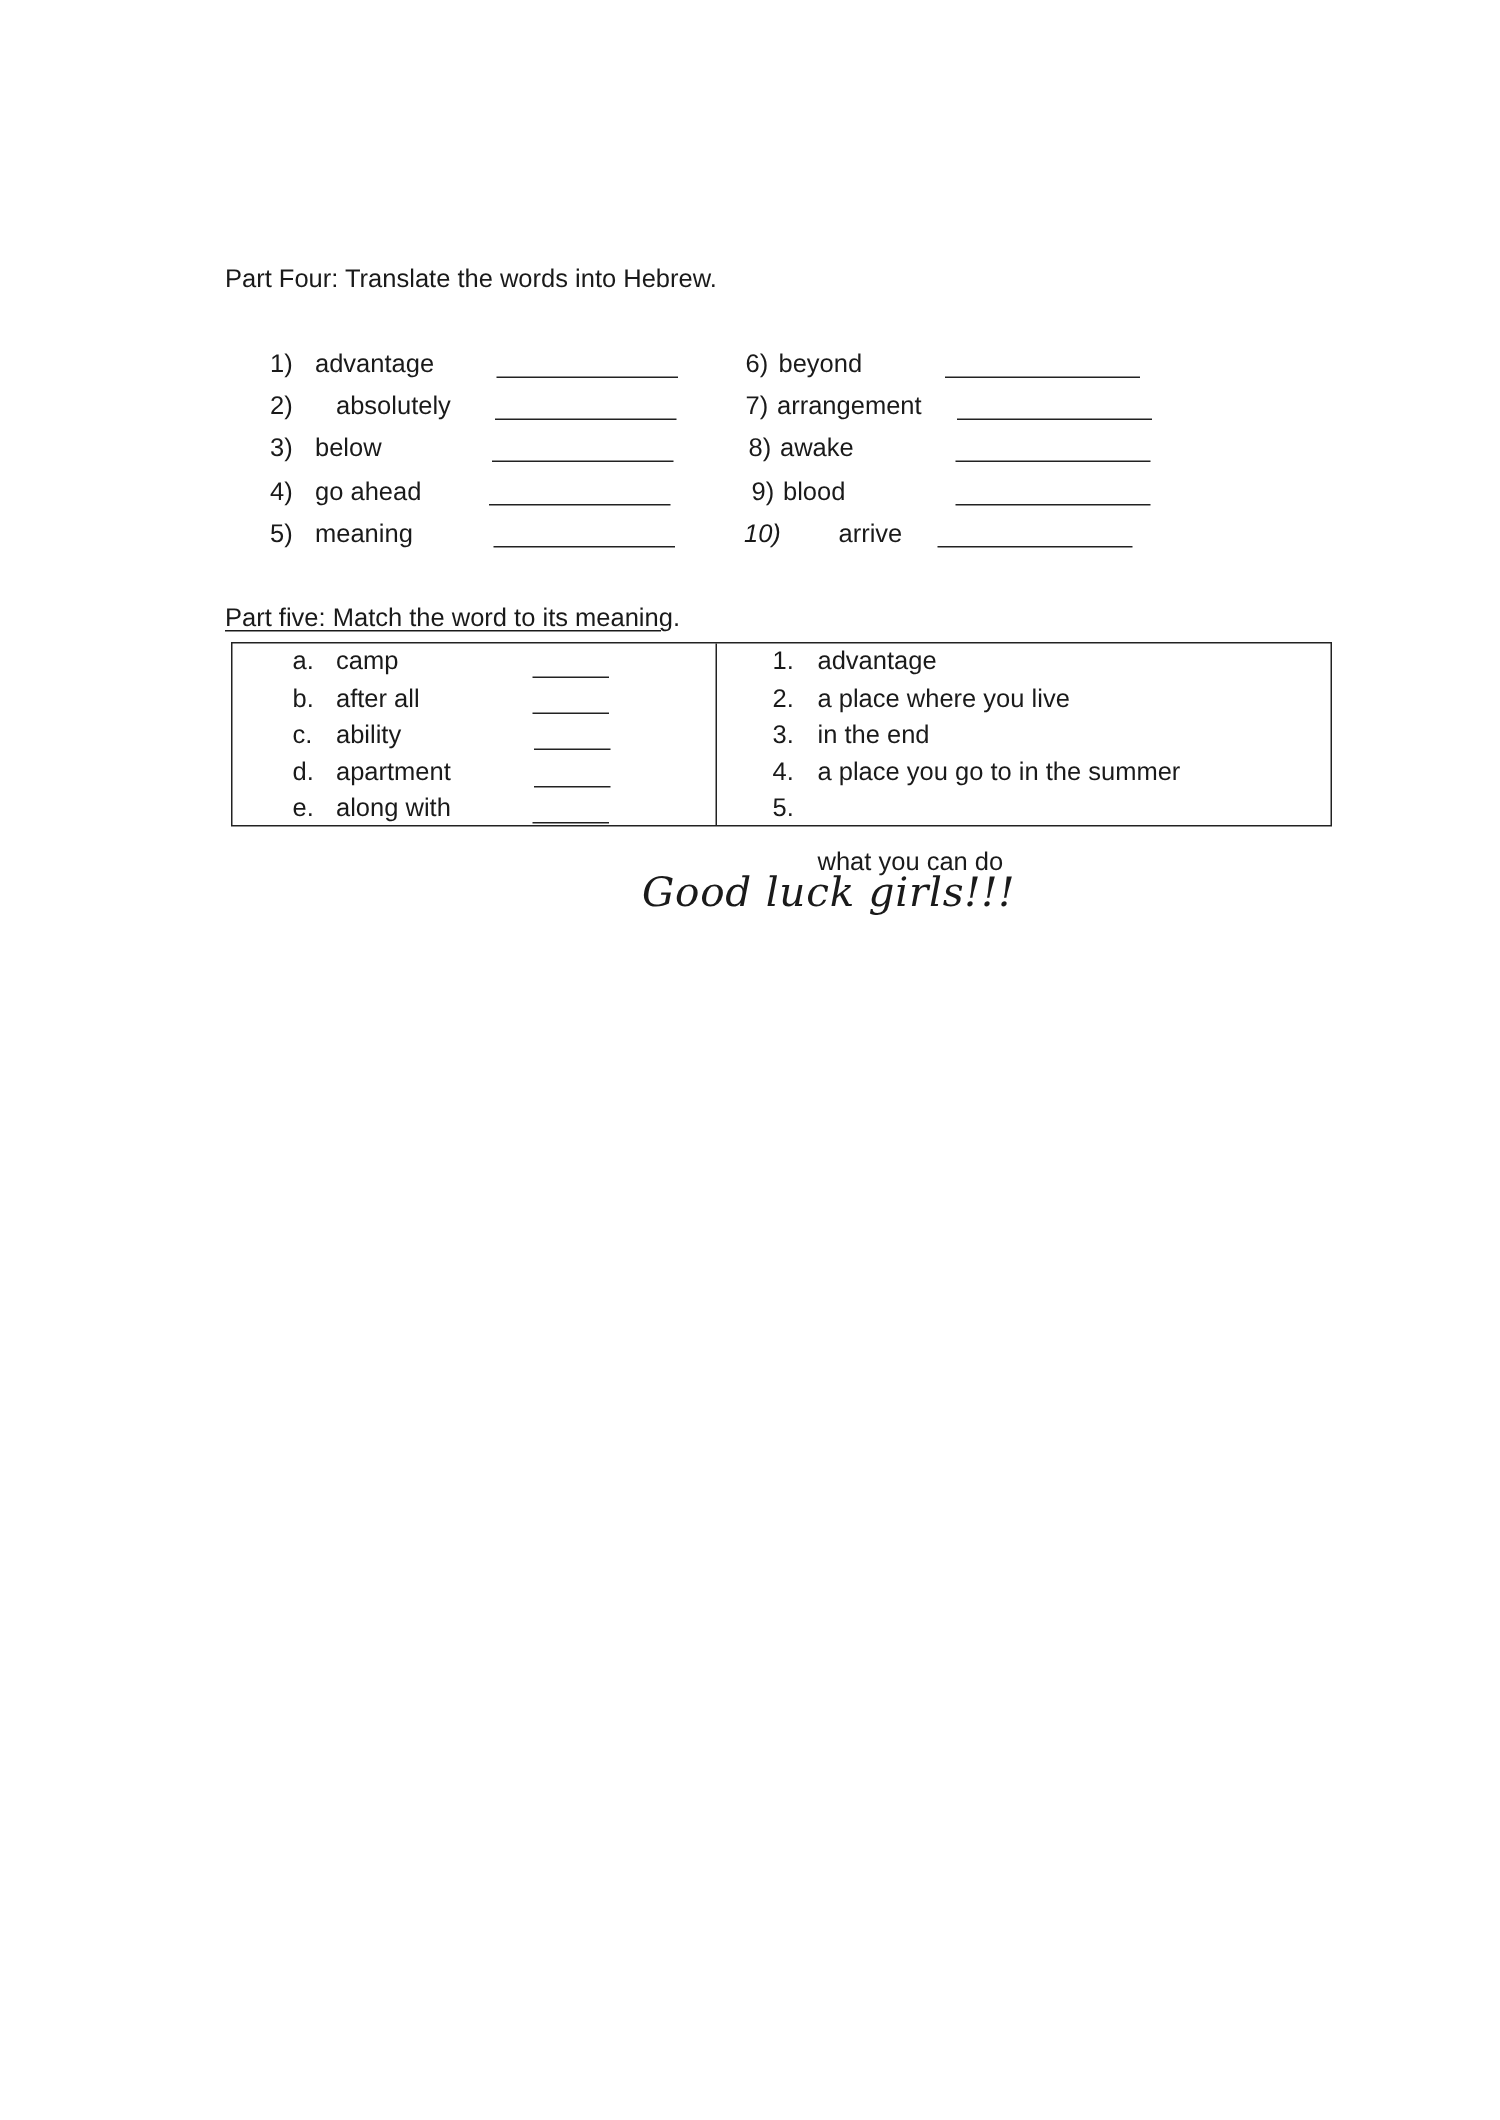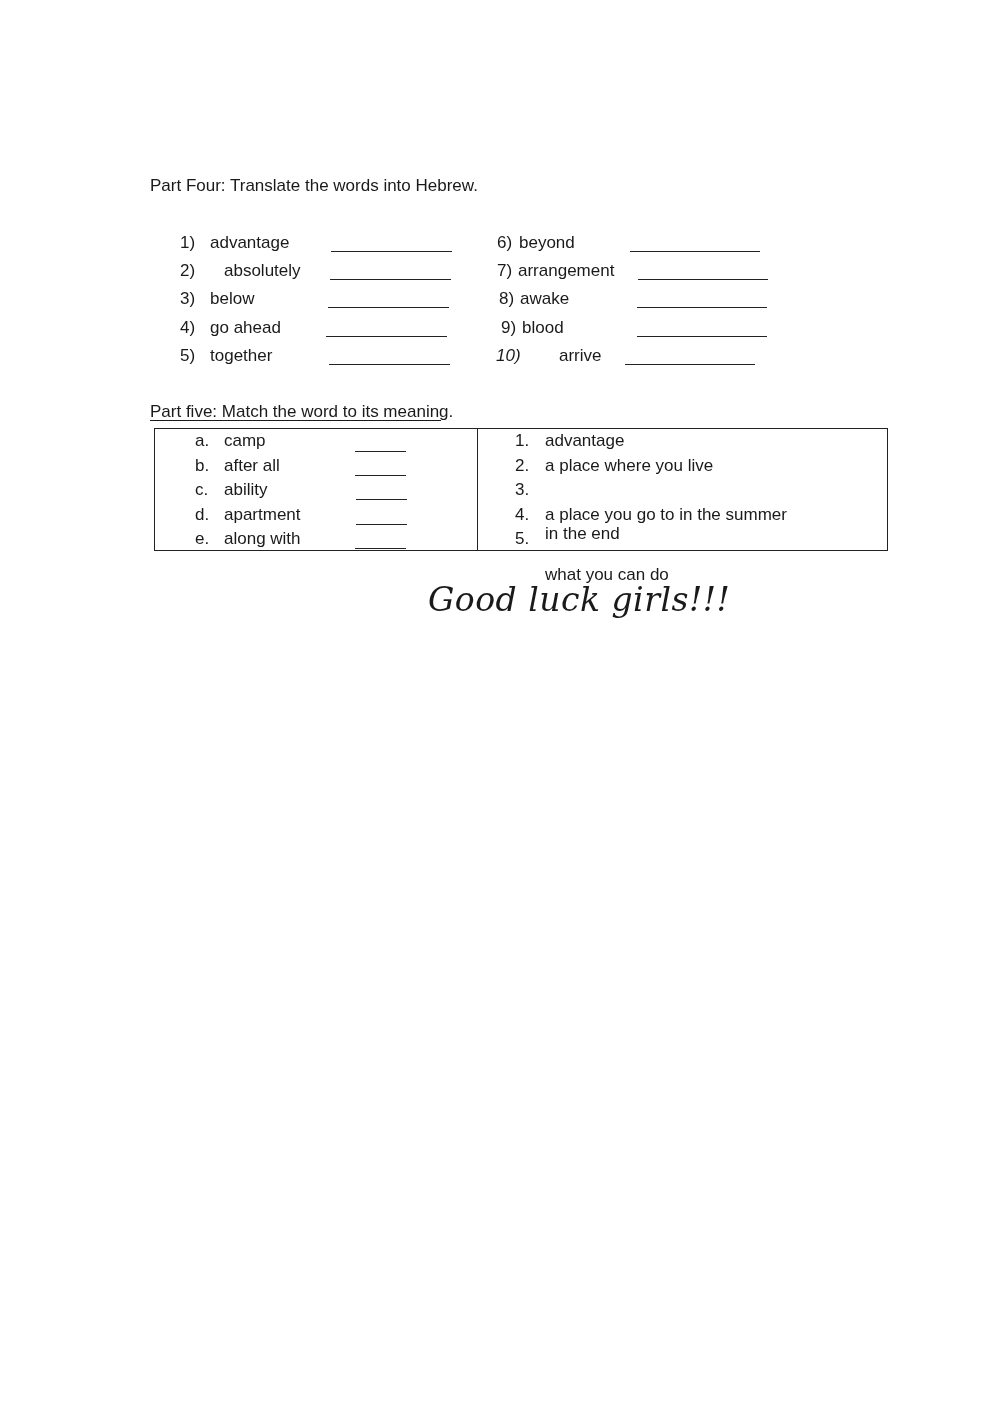--- a/index.html
+++ b/index.html
@@ -7,21 +7,21 @@
          font-family: "Liberation Sans", "DejaVu Sans", sans-serif; color: #1a1a1a; font-size: 17px; }
   .heading { position: absolute; left: 150px; text-underline-offset: 3px; }
   .row { position: absolute; white-space: nowrap; }
   .num { position: absolute; }
   .word { position: absolute; }
   .blank { position: absolute; border-bottom: 1px solid #222; height: 0; }
   .match-table { position: absolute; left: 154px; top: 428px; width: 734px; height: 123px;
                  border: 1px solid #222; box-sizing: border-box; }
   .divider { position: absolute; left: 322px; top: 0; bottom: 0; border-left: 1px solid #222; }
   .goodluck { position: absolute; left: 428px; top: 580px;
-              font-family: "DejaVu Serif", serif; font-style: italic; font-size: 33px; letter-spacing: 0.5px; }
+              font-family: "DejaVu Serif", serif; font-style: italic; font-size: 27px; letter-spacing: 0.5px; }
 </style>
 </head>
 <body>
 
 <div class="heading" style="top:176px;">Part Four: Translate the words into Hebrew.</div>
 
 <div class="row" style="top:233px;">
   <span class="num" style="left:180px;">1)</span>
   <span class="word" style="left:210px;text-align:right;">advantage</span>
 </div>
@@ -40,21 +40,21 @@
 <div class="blank" style="left:328px; top:307px; width:121px;"></div>
 
 <div class="row" style="top:318px;">
   <span class="num" style="left:180px;">4)</span>
   <span class="word" style="left:210px;">go ahead</span>
 </div>
 <div class="blank" style="left:326px; top:336px; width:121px;"></div>
 
 <div class="row" style="top:346px;">
   <span class="num" style="left:180px;">5)</span>
-  <span class="word" style="left:210px;">together</span>
+  <span class="word" style="left:210px;">meaning</span>
 </div>
 <div class="blank" style="left:329px; top:364px; width:121px;"></div>
 
 <div class="row" style="top:233px;">
   <span class="num" style="left:497px;">6)</span>
   <span class="word" style="left:519px;">beyond</span>
 </div>
 <div class="blank" style="left:630px; top:251px; width:130px;"></div>
 
 <div class="row" style="top:261px;">
@@ -121,21 +121,21 @@
   <div class="row" style="top:2px;">
     <span class="num" style="left:360px;">1.</span>
     <span class="word" style="left:390px;">advantage</span>
   </div>
   <div class="row" style="top:27px;">
     <span class="num" style="left:360px;">2.</span>
     <span class="word" style="left:390px;">a place where you live</span>
   </div>
   <div class="row" style="top:51px;">
     <span class="num" style="left:360px;">3.</span>
-    <span class="word" style="left:390px;margin-top:44px;">in the end</span>
+    <span class="word" style="left:390px;">in the end</span>
   </div>
   <div class="row" style="top:76px;">
     <span class="num" style="left:360px;">4.</span>
     <span class="word" style="left:390px;">a place you go to in the summer</span>
   </div>
   <div class="row" style="top:100px;">
     <span class="num" style="left:360px;">5.</span>
     <span class="word" style="left:390px;margin-top:36px;">what you can do</span>
   </div>
 </div>

